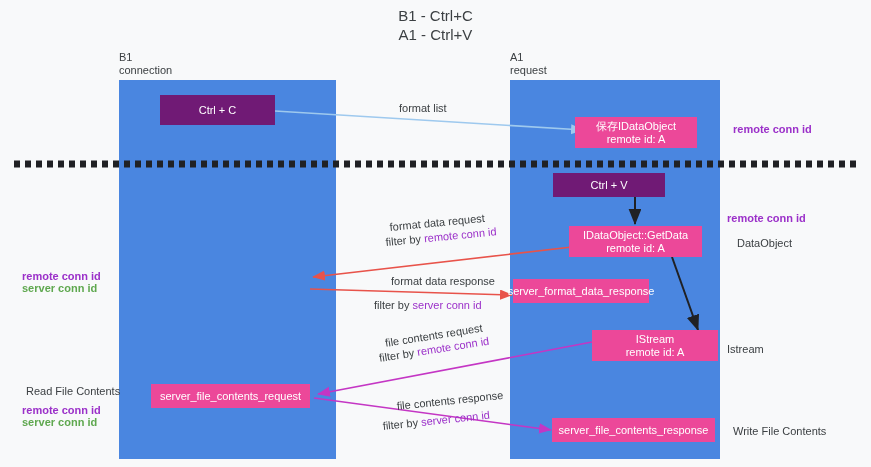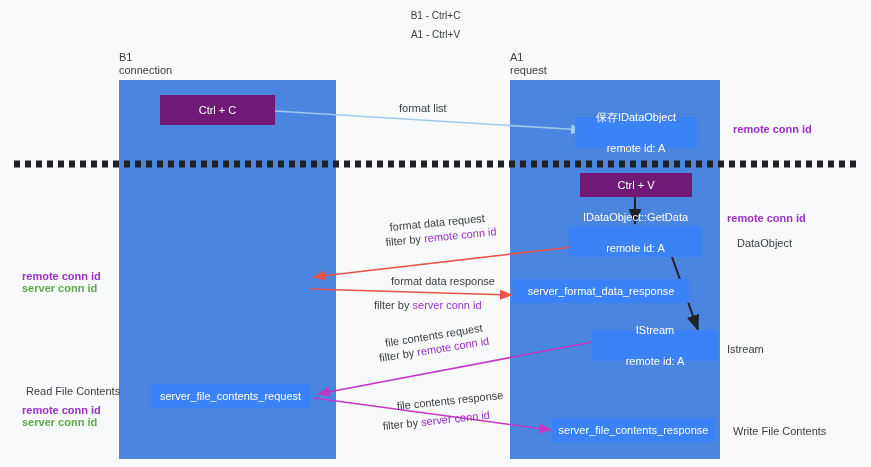--- a/index.html
+++ b/index.html
@@ -10,21 +10,21 @@
     position:relative;
     overflow:hidden;
     color:#3c4043;
   }
   .stage{position:absolute;left:0;top:0;width:871px;height:467px;}
   .svg-layer{position:absolute;left:0;top:0;width:871px;height:467px;pointer-events:none;}
 
   
   .title{
     position:absolute;left:0;top:6px;width:871px;
-    text-align:center;font-size:10px;line-height:19px;color:#3c4043;
+    text-align:center;font-size:15px;line-height:19px;color:#3c4043;
   }
 
   
   .col-head{
     position:absolute;text-align:left;font-size:11px;line-height:13px;color:#3c4043;
   }
 
   
   .lane{position:absolute;background:#4a86e0;}
 
@@ -32,21 +32,21 @@
   .node{
     position:absolute;
     display:flex;align-items:center;justify-content:center;
     text-align:center;
     color:#ffffff;
     font-size:11px;line-height:13px;
     box-sizing:border-box;
     padding:2px 4px;
   }
   .node.green{background:#701a75;}
-  .node.orange{background:#3b82f6;gap:18px;}
+  .node.orange{background:#ec4899;}
 
   
   .lbl{position:absolute;font-size:11px;line-height:14px;color:#3c4043;white-space:nowrap;}
   .lbl.bold{font-weight:bold;}
   .purple{color:#9b30c9;}
   .green-t{color:#5fa84f;}
   .rot{transform-origin:left top;}
 </style>
 </head>
 <body>
@@ -107,31 +107,31 @@
 
   <div class="node green" style="left:160px;top:95px;width:115px;height:30px;">
     <span>Ctrl + C</span>
   </div>
 
   <div class="node orange" style="left:575px;top:117px;width:122px;height:31px;flex-direction:column;">
     <span>保存IDataObject</span>
     <span>remote id: A</span>
   </div>
 
-  <div class="node green" style="left:580px;top:173px;width:112px;height:24px;">
+  <div class="node green" style="left:553px;top:173px;width:112px;height:24px;">
     <span>Ctrl + V</span>
   </div>
 
   <div class="node orange" style="left:569px;top:226px;width:133px;height:31px;flex-direction:column;justify-content:flex-end;">
     <span>IDataObject::GetData</span>
     <span>remote id: A</span>
   </div>
 
 
-  <div class="node orange" style="left:513px;top:279px;width:176px;height:24px;">
+  <div class="node orange" style="left:513px;top:279px;width:136px;height:24px;">
     <span>server_format_data_response</span>
   </div>
 
   <div class="node orange" style="left:592px;top:330px;width:126px;height:31px;flex-direction:column;">
     <span>IStream</span>
     <span>remote id: A</span>
   </div>
 
   <div class="node orange" style="left:151px;top:384px;width:159px;height:24px;">
     <span>server_file_contents_request</span>

